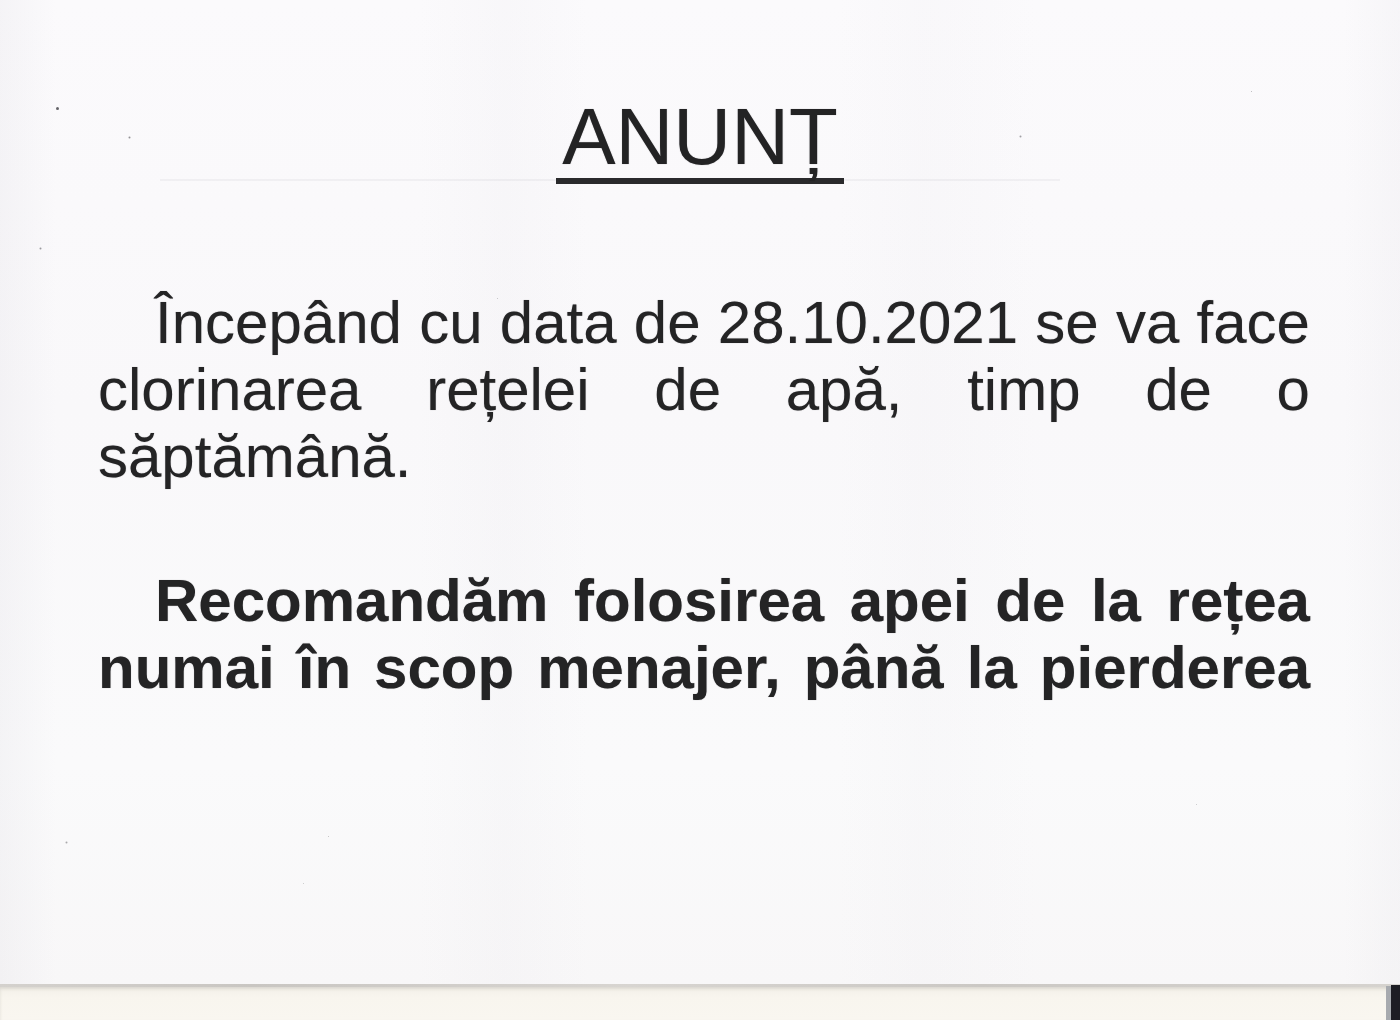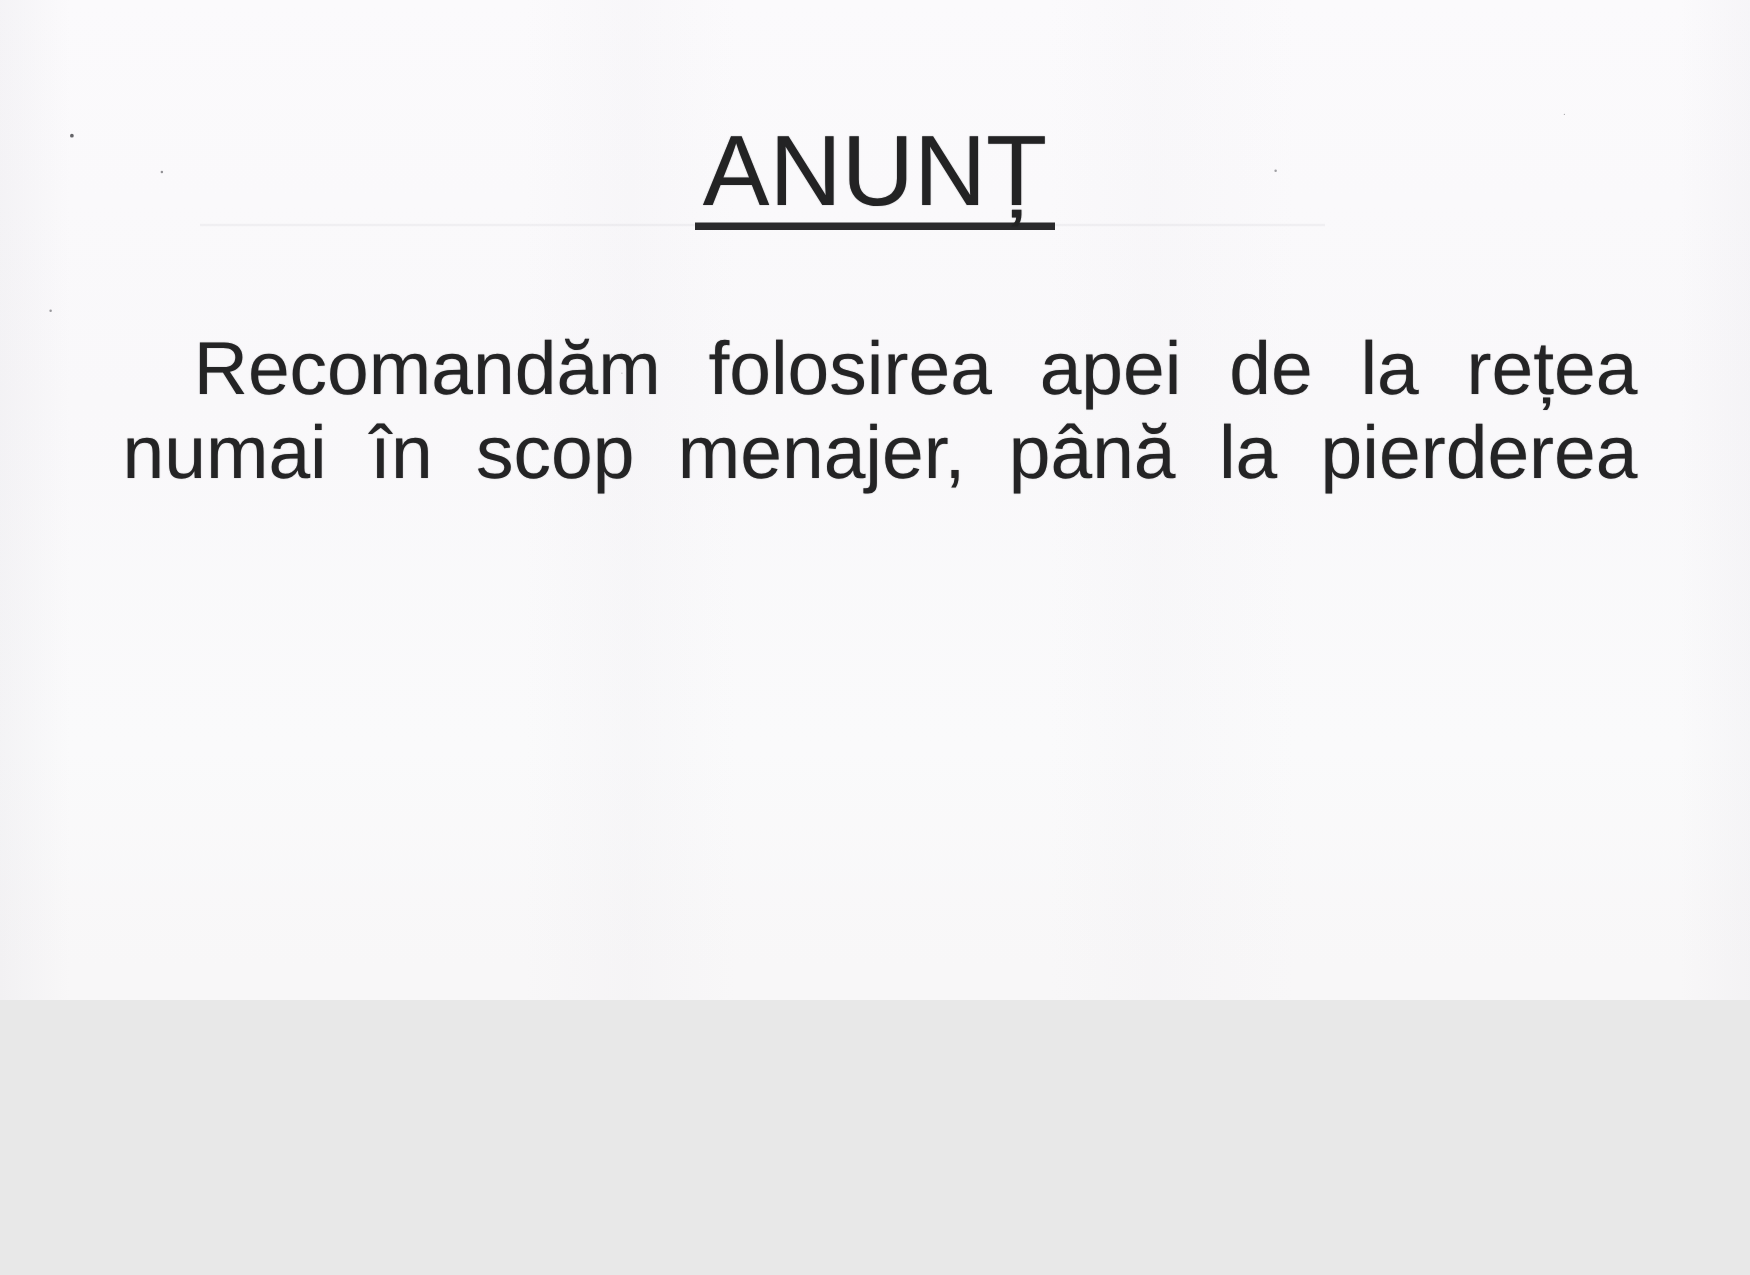--- a/index.html
+++ b/index.html
@@ -4,21 +4,21 @@
 <style>
   html, body {
     margin: 0;
     padding: 0;
     background: #e8e8e8;
     font-family: "Liberation Sans", sans-serif;
   }
   .sheet {
     position: relative;
     width: 1400px;
-    height: 800px;
+    height: 1020px;
     overflow: hidden;
     background:
       linear-gradient(90deg, rgba(215,213,220,0.18) 0%, rgba(255,255,255,0) 4%, rgba(255,255,255,0) 30%, rgba(226,224,230,0.12) 36%, rgba(255,255,255,0) 42%, rgba(255,255,255,0) 60%, rgba(228,226,232,0.10) 66%, rgba(255,255,255,0) 74%, rgba(255,255,255,0) 96%, rgba(219,217,224,0.15) 100%),
       linear-gradient(180deg, #fbfafc 0%, #f9f8fa 40%, #fafafb 75%, #f8f7f8 96.5%, #f8f7f8 100%);
   }
   
   .streak {
     position: absolute;
     left: 160px;
     top: 179px;
@@ -43,21 +43,21 @@
     text-shadow: 0 0 1px rgba(30,30,35,0.45);
   }
   .doc-body {
     margin: 0 90px 0 98px;
     color: #242425;
     font-size: 60px;
     line-height: 67px;
     text-shadow: 0 0 1px rgba(30,30,35,0.4);
   }
   .para-1 { margin-top: 105px; }
-  .para-2 { margin-top: 77px; }
+  .para-2 { margin-top: 77px; font-weight: bold; }
   .text-line {
     white-space: nowrap;
     text-align: left;
   }
   .text-line.justified {
     white-space: normal;
     text-align: justify;
     text-align-last: justify;
   }
   .text-line.first-line { text-indent: 57px; }
@@ -123,20 +123,25 @@
 <div class="sheet">
 
   <div class="streak"></div>
 
   <div class="title-wrap">
     <span class="doc-title">ANUNȚ</span>
   </div>
 
   <div class="doc-body">
 
+    <div class="para para-1">
+      <div class="text-line justified first-line">Începând cu data de 28.10.2021 se va face</div>
+      <div class="text-line justified">clorinarea rețelei de apă, timp de o</div>
+      <div class="text-line">săptămână.</div>
+    </div>
 
     <div class="para para-2">
       <div class="text-line justified first-line">Recomandăm folosirea apei de la rețea</div>
       <div class="text-line justified">numai în scop menajer, până la pierderea</div>
     </div>
 
   </div>
 
   <div class="paper-edge"></div>
   <div class="scanner-margin"></div>

